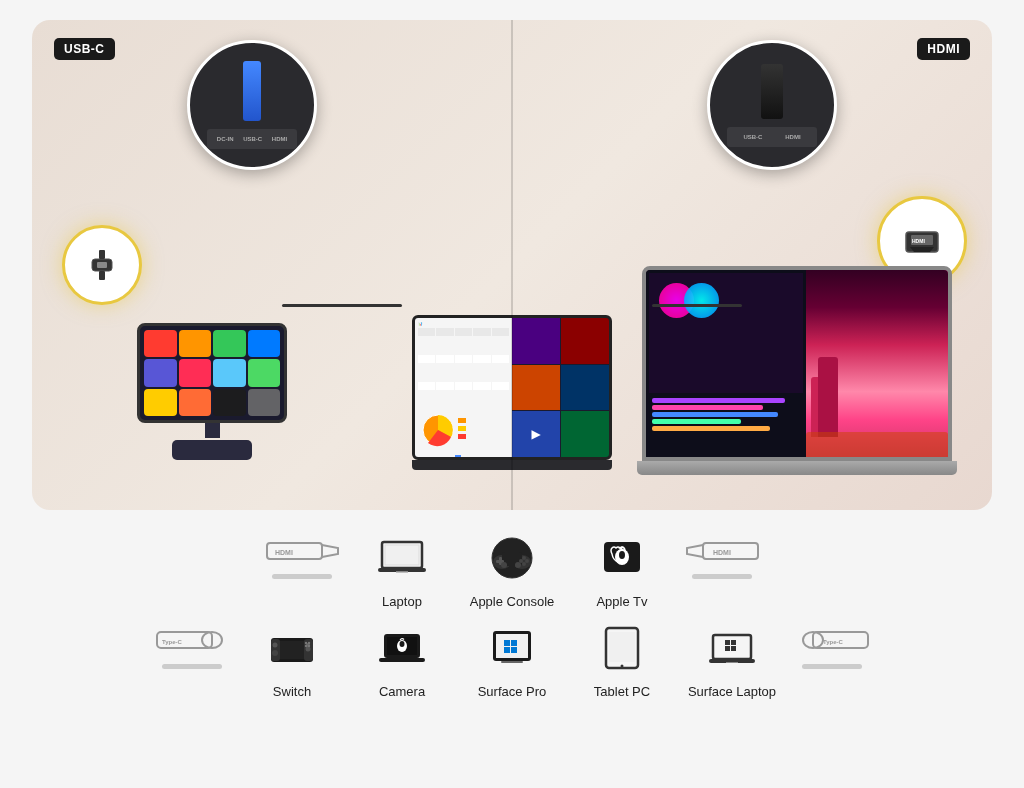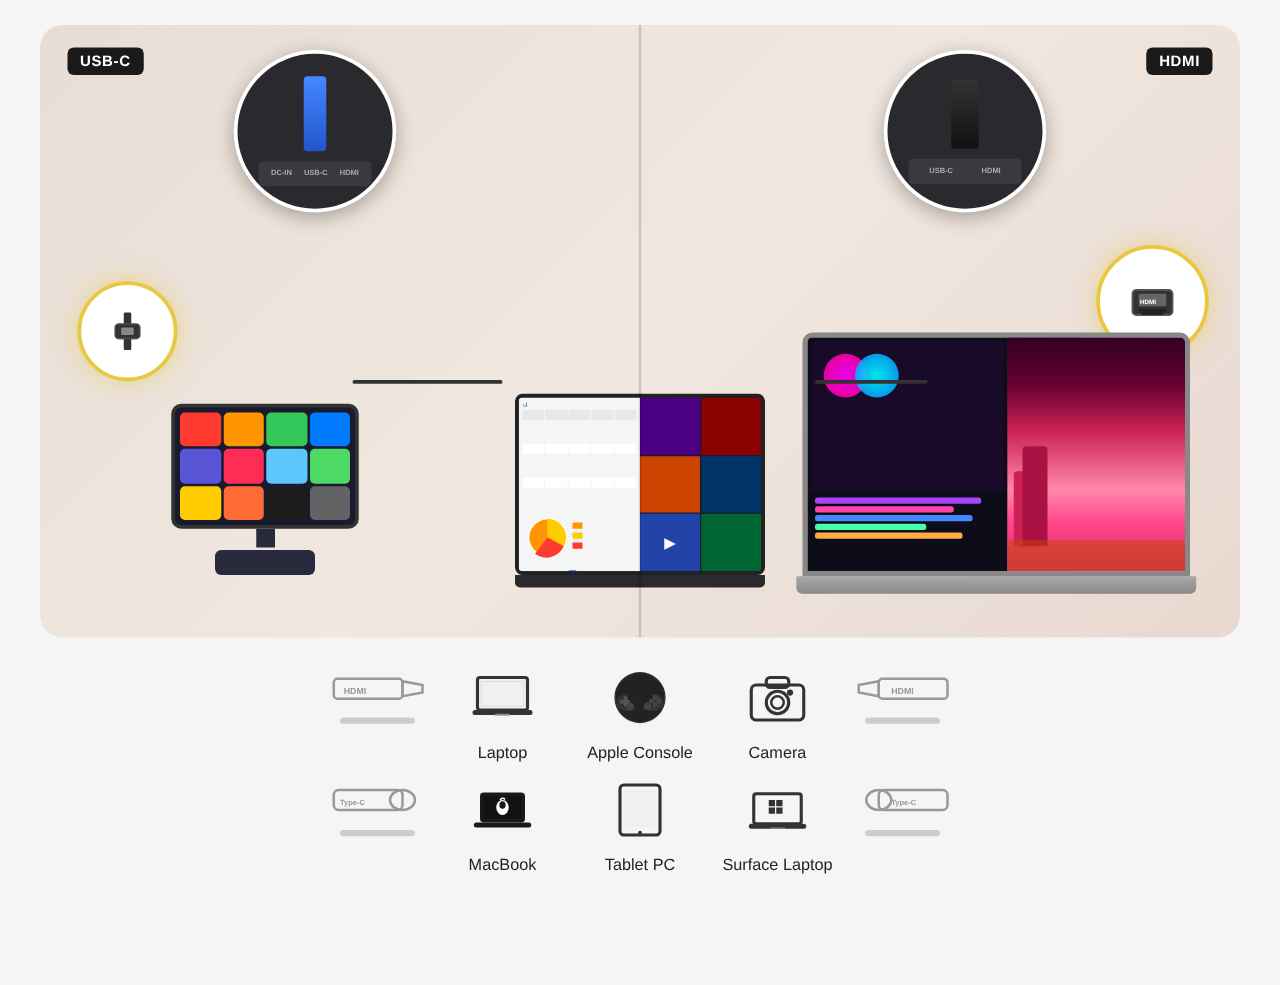--- a/index.html
+++ b/index.html
@@ -594,33 +594,35 @@
           <circle cx="38" cy="32" r="2" fill="#444"></circle>
 
           <circle cx="18" cy="33" r="3" fill="#444"></circle>
           <circle cx="32" cy="33" r="3" fill="#444"></circle>
         </svg>
       </div>
       <span class="device-label">Apple
 Console</span>
     </div>
 
-
     <div class="device-item">
       <div class="device-icon">
         <svg class="icon-svg" viewBox="0 0 52 52">
-          <rect x="5" y="16" width="42" height="28" rx="4" fill="none" stroke="#333" stroke-width="2.5"></rect>
-          <rect x="17" y="10" width="18" height="8" rx="3" fill="none" stroke="#333" stroke-width="2.5"></rect>
-          <circle cx="26" cy="30" r="9" fill="none" stroke="#333" stroke-width="2.5"></circle>
-          <circle cx="26" cy="30" r="5" fill="none" stroke="#333" stroke-width="2"></circle>
-          <circle cx="36" cy="22" r="2.5" fill="#333"></circle>
-        </svg>
-      </div>
-      <span class="device-label">Camera</span>
-    </div>
+          <rect x="8" y="10" width="36" height="30" rx="4" fill="#1a1a1a"></rect>
+
+          <path d="M22,22 Q22,18 26,18 Q26,16 24,16 Q22,14 20,16 Q18,14 16,16 Q14,18 16,22 Q17,28 22,30 Q27,28 28,22 Q30,18 28,16 Q26,14 24,16 Q26,16 26,18 Q30,18 30,22" fill="none" stroke="#fff" stroke-width="1.5"></path>
+
+          <ellipse cx="26" cy="25" rx="7" ry="8" fill="#fff"></ellipse>
+          <ellipse cx="26" cy="23" rx="3" ry="4" fill="#1a1a1a"></ellipse>
+          <path d="M24,17 Q26,14 28,16" fill="none" stroke="#fff" stroke-width="1.5"></path>
+        </svg>
+      </div>
+      <span class="device-label">Apple Tv</span>
+    </div>
+
 
     <div class="connector-item">
       <div class="connector-icon">
         <svg class="conn-svg" viewBox="0 0 75 32">
           <rect x="18" y="8" width="55" height="16" rx="3" fill="none" stroke="#999" stroke-width="2"></rect>
           <polygon points="18,10 2,13 2,19 18,22" fill="none" stroke="#999" stroke-width="2"></polygon>
           <text x="28" y="20" font-size="7" fill="#999" font-weight="600">HDMI</text>
         </svg>
       </div>
       <div class="connector-bar"></div>
@@ -634,37 +636,76 @@
       <div class="connector-icon">
         <svg class="conn-svg" viewBox="0 0 75 32">
           <rect x="2" y="8" width="55" height="16" rx="4" fill="none" stroke="#999" stroke-width="2"></rect>
           <ellipse cx="57" cy="16" rx="10" ry="8" fill="none" stroke="#999" stroke-width="2"></ellipse>
           <text x="7" y="20" font-size="6" fill="#999" font-weight="600">Type-C</text>
         </svg>
       </div>
       <div class="connector-bar"></div>
     </div>
 
+    <div class="device-item">
+      <div class="device-icon">
+        <svg class="icon-svg" viewBox="0 0 52 52">
+
+          <rect x="5" y="16" width="42" height="24" rx="3" fill="#1a1a1a"></rect>
+          <rect x="12" y="19" width="28" height="18" fill="#222"></rect>
+
+          <rect x="5" y="17" width="9" height="22" rx="3" fill="#333"></rect>
+          <circle cx="9" cy="23" r="2.5" fill="#555"></circle>
+          <circle cx="9" cy="31" r="3" fill="#444"></circle>
+
+          <rect x="38" y="17" width="9" height="22" rx="3" fill="#333"></rect>
+          <circle cx="42" cy="27" r="2.5" fill="#555"></circle>
+          <circle cx="42" cy="23" r="2" fill="#666"></circle>
+
+          <circle cx="40" cy="21" r="1.2" fill="#777"></circle>
+          <circle cx="43" cy="21" r="1.2" fill="#777"></circle>
+          <circle cx="40" cy="24" r="1.2" fill="#777"></circle>
+          <circle cx="43" cy="24" r="1.2" fill="#777"></circle>
+        </svg>
+      </div>
+      <span class="device-label">Switch</span>
+    </div>
 
     <div class="device-item">
       <div class="device-icon">
         <svg class="icon-svg" viewBox="0 0 52 52">
           <rect x="8" y="12" width="36" height="24" rx="3" fill="#1a1a1a"></rect>
           <rect x="11" y="15" width="30" height="18" fill="#111"></rect>
 
           <ellipse cx="26" cy="24" rx="5" ry="6" fill="#fff"></ellipse>
           <ellipse cx="26" cy="22" rx="2.5" ry="3" fill="#1a1a1a"></ellipse>
           <path d="M24,18 Q26,15.5 28,17.5" fill="none" stroke="#fff" stroke-width="1.2"></path>
           <rect x="3" y="36" width="46" height="4" rx="2" fill="#1a1a1a"></rect>
         </svg>
       </div>
-      <span class="device-label">MacBook</span>
-    </div>
-
-
+      <span class="device-label">Camera</span>
+    </div>
+
+
+    <div class="device-item">
+      <div class="device-icon">
+        <svg class="icon-svg" viewBox="0 0 52 52">
+
+          <rect x="7" y="9" width="38" height="30" rx="3" fill="#1a1a1a"></rect>
+          <rect x="10" y="12" width="32" height="24" fill="#f0f0f0"></rect>
+
+          <rect x="18" y="18" width="6" height="6" fill="#0078d4"></rect>
+          <rect x="25" y="18" width="6" height="6" fill="#0078d4"></rect>
+          <rect x="18" y="25" width="6" height="6" fill="#0078d4"></rect>
+          <rect x="25" y="25" width="6" height="6" fill="#0078d4"></rect>
+          <rect x="15" y="39" width="22" height="2" rx="1" fill="#666"></rect>
+        </svg>
+      </div>
+      <span class="device-label">Surface Pro</span>
+    </div>
 
     <div class="device-item">
       <div class="device-icon">
         <svg class="icon-svg" viewBox="0 0 52 52">
           <rect x="10" y="6" width="32" height="40" rx="3" fill="none" stroke="#333" stroke-width="2.5"></rect>
           <rect x="13" y="10" width="26" height="30" fill="#f0f0f0"></rect>
           <circle cx="26" cy="44" r="1.5" fill="#333"></circle>
         </svg>
       </div>
       <span class="device-label">Tablet PC</span>

